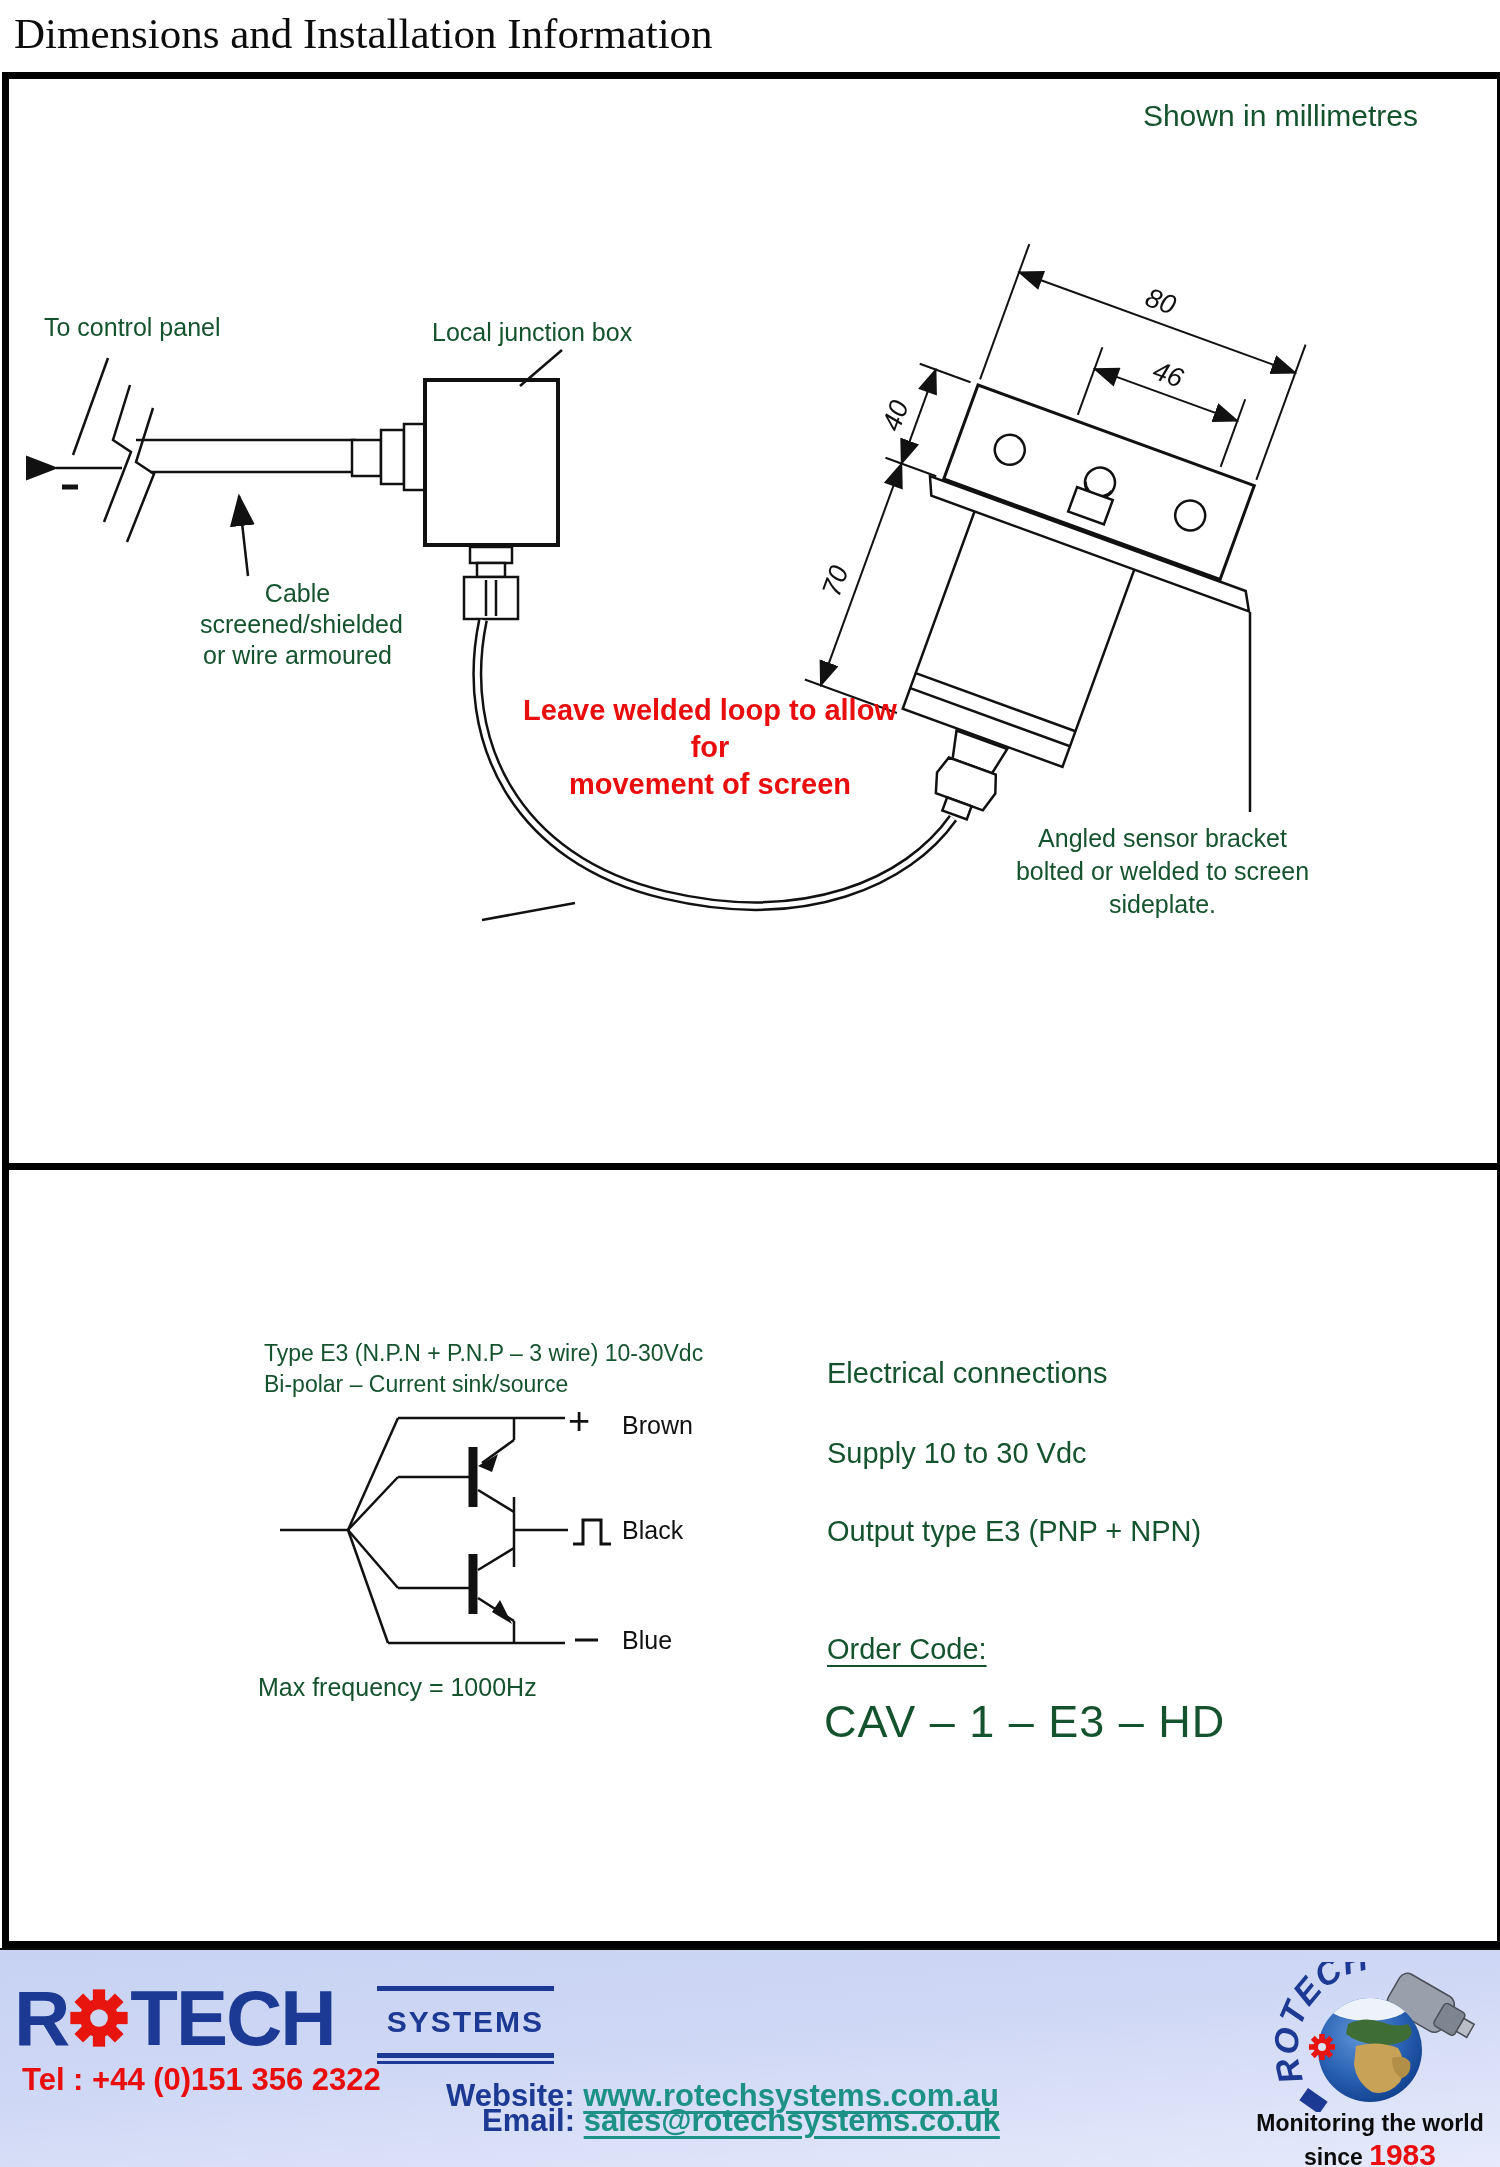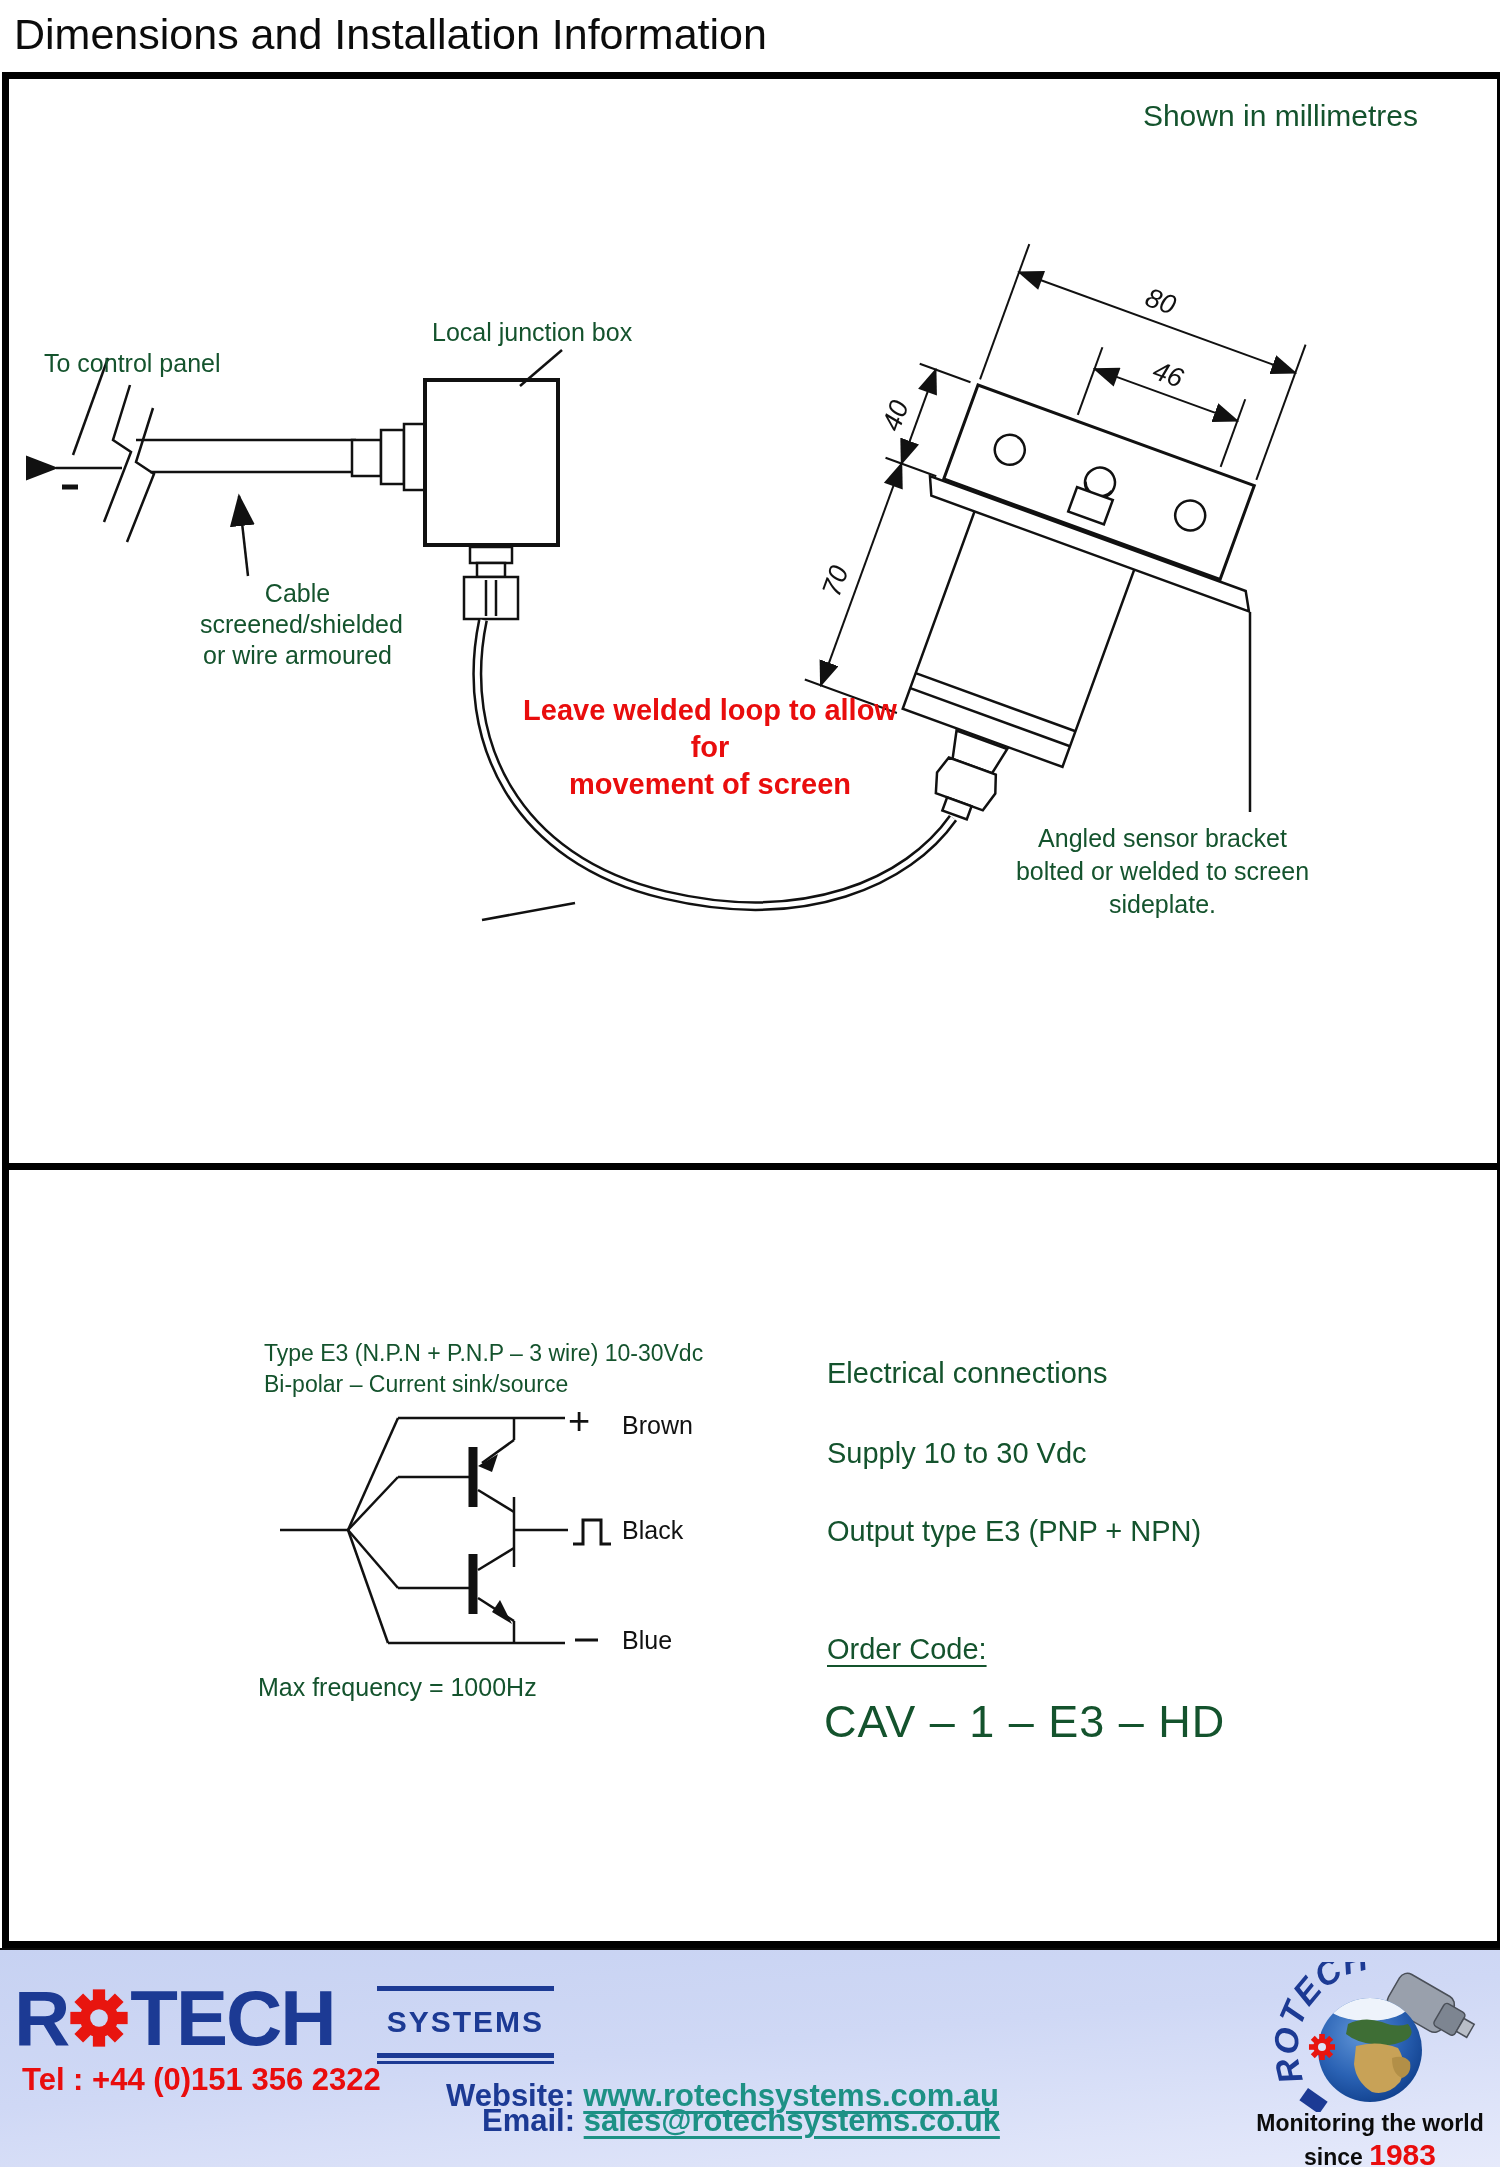--- a/index.html
+++ b/index.html
@@ -2,26 +2,26 @@
 <html><head>
 <meta charset="utf-8">
 <style>
   html,body{margin:0;padding:0;background:#ffffff;}
   #page{position:relative;width:1500px;height:2167px;background:#ffffff;overflow:hidden;
         font-family:"Liberation Sans",sans-serif;color:#111;}
   .abs{position:absolute;}
   .lbl{position:absolute;font-family:"Liberation Sans",sans-serif;color:#14532d;
        font-size:25px;line-height:31px;white-space:nowrap;}
   .center{text-align:center;}
-  #title{left:14px;top:8px;font-size:43px;line-height:52px;color:#0c0c0c;}
+  #title{left:14px;top:8px;font-size:43px;line-height:52px;color:#0c0c0c;font-family:Liberation Serif, serif;}
   .frame{position:absolute;left:2px;width:1488px;border:7px solid #000;background:#fff;}
   #frame1{top:72px;height:1084px;}
   #frame2{top:1163px;height:771px;}
   #units-note{right:82px;top:100px;font-size:30px;}
-  #to-control-panel{left:44px;top:312px;margin-top:36px;}
+  #to-control-panel{left:44px;top:312px;}
   #local-junction-box{left:432px;top:317px;}
   #cable-label{left:200px;top:578px;width:195px;}
   #conduit-warning{left:500px;top:692px;width:420px;color:#e90d0d;font-weight:bold;
                    font-size:29px;line-height:37px;white-space:normal;}
   #flexible-conduit{left:335px;top:880px;width:150px;line-height:34px;}
   #bracket-note{left:1010px;top:822px;width:305px;white-space:normal;line-height:33px;}
   #important-block{left:935px;top:950px;width:545px;color:#e90d0d;font-weight:bold;
                    font-size:31px;line-height:40px;white-space:normal;}
   #type-block{left:264px;top:1338px;font-size:23px;line-height:31px;}
   #max-frequency{left:258px;top:1672px;font-size:25px;}

